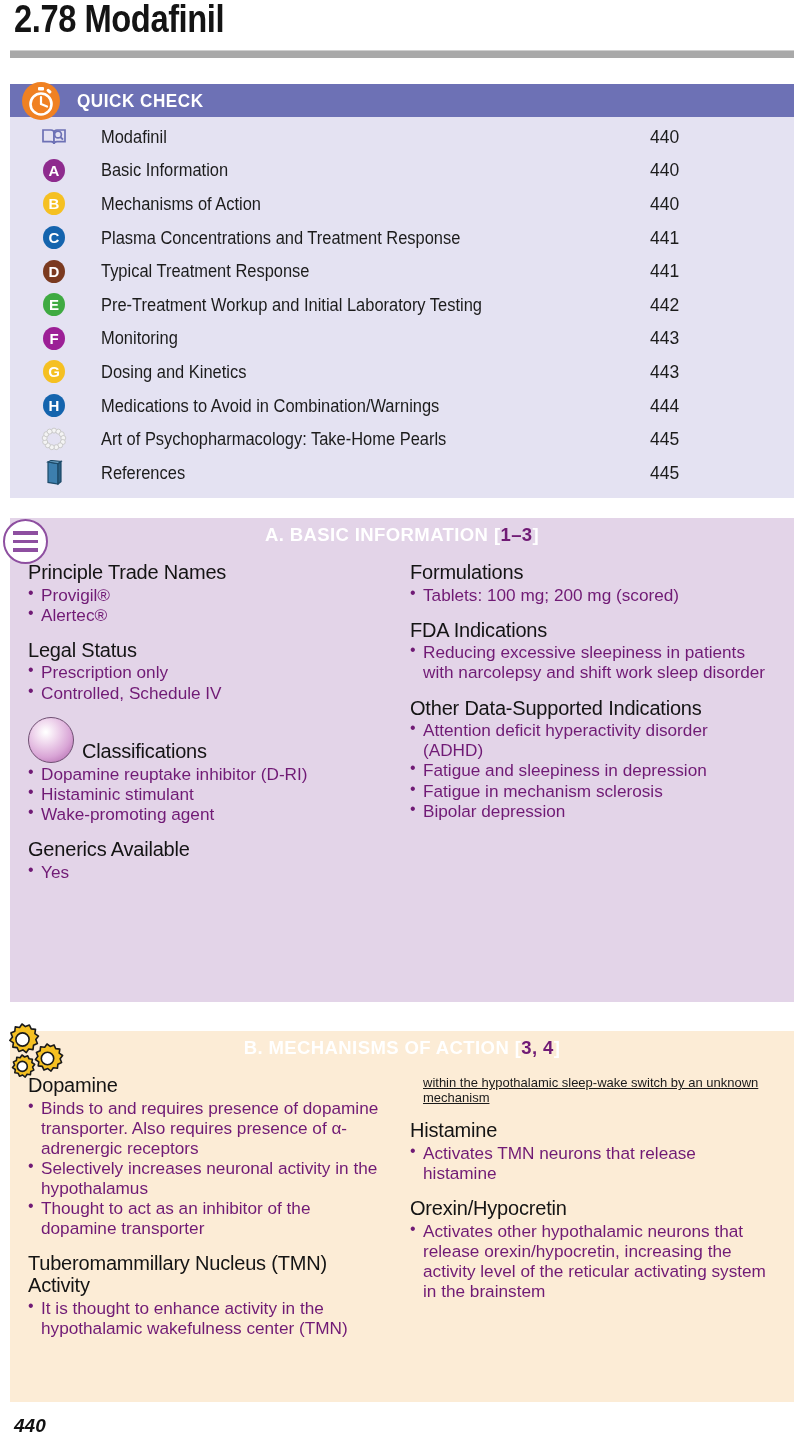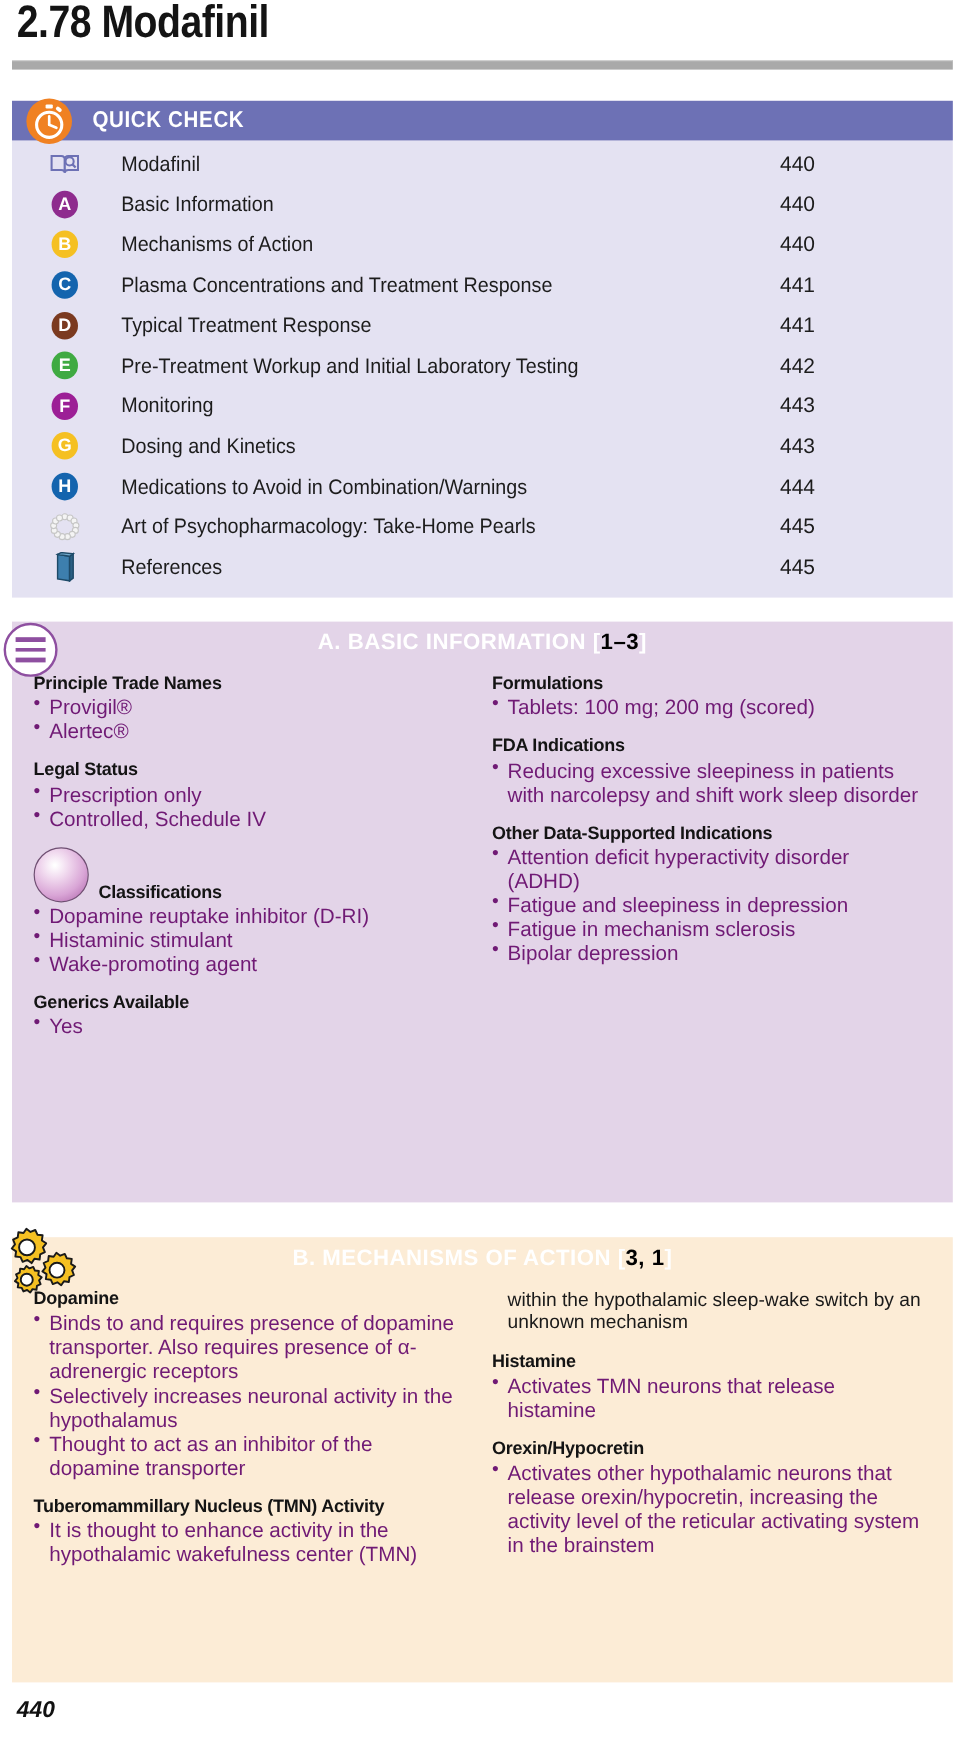--- a/index.html
+++ b/index.html
@@ -145,41 +145,41 @@
   .sec-title {
     position: absolute;
     width: 100%;
     top: 6px;
     text-align: center;
     font-size: 18.5px;
     font-weight: bold;
     color: #ffffff;
     letter-spacing: 0.4px;
   }
-  .sec-title .refs { color: #000000; }
+  .sec-title .refs { color: #701a75; }
   .sec-title .brk { color: #ffffff; }
 
   .sec-cols {
     position: absolute;
     top: 44px;
     left: 0;
     width: 100%;
     display: flex;
   }
   .col {
     width: 50%;
     box-sizing: border-box;
     padding: 0 12px 0 18px;
   }
   .col.right { padding-left: 8px; padding-right: 24px; }
 
   h3.blk {
     margin: 0 0 1px 0;
-    font-size: 15px;
-    font-weight: bold;
+    font-size: 20px;
+    font-weight: normal;
     color: #141414;
     line-height: 1.08;
     letter-spacing: -0.2px;
   }
   h3.blk.spaced { margin-top: 15px; }
 
   ul.blk {
     margin: 0;
     padding: 0;
     list-style: none;
@@ -436,37 +436,37 @@
 </div>
 <div class="hamburger">
   <i></i>
     <i></i>
     <i></i>
 </div>
 
 <div class="section sec-b">
   <div class="sec-title">
     <span>B. MECHANISMS OF ACTION</span>
-    <span class="brk">[</span><span class="refs">3, 1</span><span class="brk">]</span>
+    <span class="brk">[</span><span class="refs">3, 4</span><span class="brk">]</span>
   </div>
   <div class="sec-cols">
     <div class="col left" id="b-left">
         <h3 class="blk">Dopamine</h3>
         <ul class="blk">
           <li>Binds to and requires presence of dopamine transporter. Also requires presence of α-adrenergic receptors</li>
           <li>Selectively increases neuronal activity in the hypothalamus</li>
           <li>Thought to act as an inhibitor of the dopamine transporter</li>
         </ul>
         <h3 class="blk spaced">Tuberomammillary Nucleus (TMN) Activity</h3>
         <ul class="blk">
           <li>It is thought to enhance activity in the hypothalamic wakefulness center (TMN)</li>
         </ul>
       </div>
     <div class="col right" id="b-right">
-        <div style="font-size: 16px; line-height: 1.17; padding-left: 13px;">within the hypothalamic sleep-wake switch by an unknown mechanism</div>
+        <div style="font-size: 13px; line-height: 1.17; padding-left: 13px; text-decoration: underline;">within the hypothalamic sleep-wake switch by an unknown mechanism</div>
         <h3 class="blk spaced">Histamine</h3>
         <ul class="blk">
           <li>Activates TMN neurons that release histamine</li>
         </ul>
         <h3 class="blk spaced">Orexin/Hypocretin</h3>
         <ul class="blk">
           <li>Activates other hypothalamic neurons that release orexin/hypocretin, increasing the activity level of the reticular activating system in the brainstem</li>
         </ul>
       </div>
   </div>

